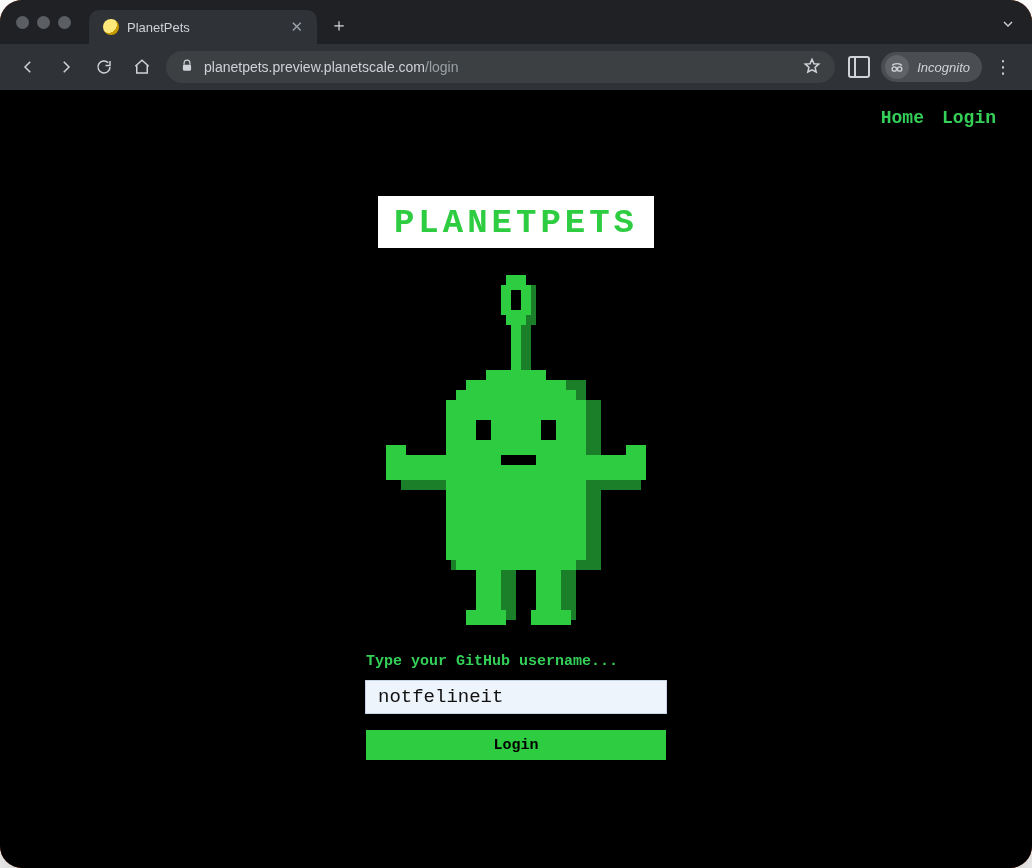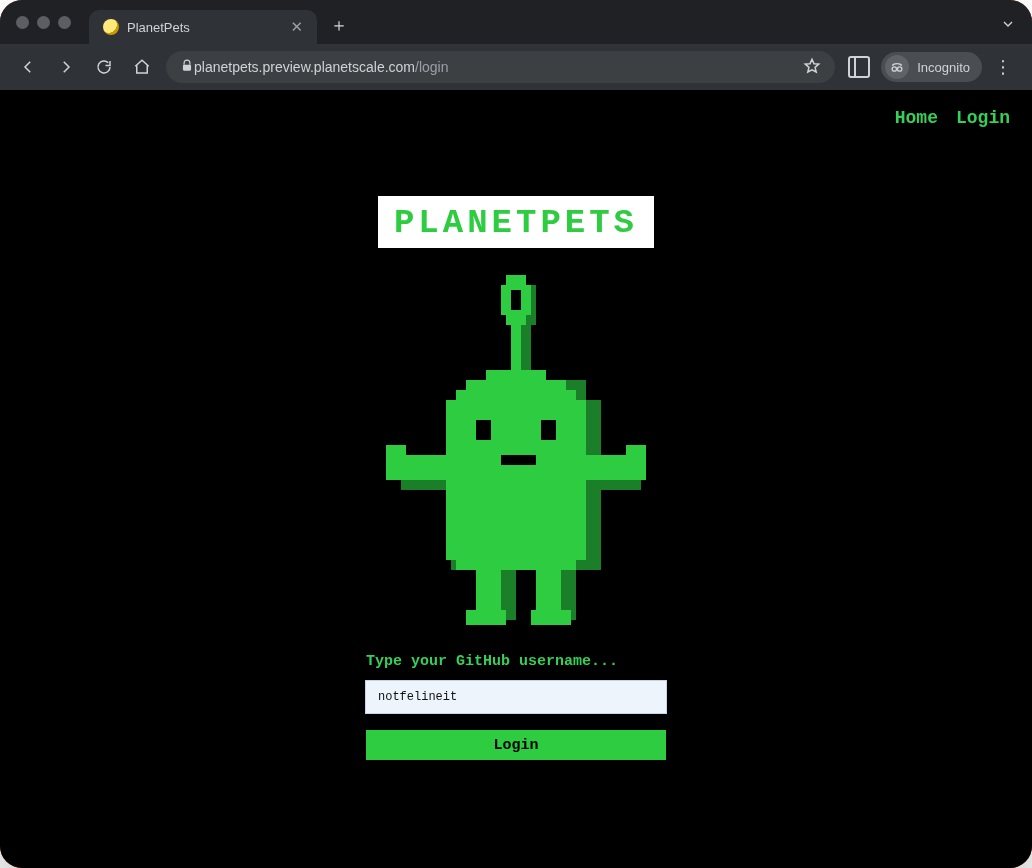--- a/index.html
+++ b/index.html
@@ -59,49 +59,49 @@
     height:46px;background:var(--chrome-dark);
     display:flex;align-items:center;gap:10px;padding:0 14px;
   }
   .tbtn{
     width:28px;height:28px;display:flex;align-items:center;justify-content:center;
     color:var(--chrome-text);border-radius:50%;
   }
   .tbtn svg{width:18px;height:18px;stroke:currentColor;fill:none;stroke-width:2}
   .omnibox{
     flex:1;height:32px;background:var(--omnibox);border-radius:16px;
-    display:flex;align-items:center;padding:0 14px;
+    display:flex;align-items:center;padding:0 14px;gap:10px;
     color:var(--chrome-text);font-size:14px;
   }
   .omnibox .lock{color:var(--chrome-text-dim);font-size:12px}
   .omnibox .url{flex:1;white-space:nowrap;overflow:hidden}
   .omnibox .url .dim{color:var(--chrome-text-dim)}
   .omnibox .star{color:var(--chrome-text);}
   .right-cluster{display:flex;align-items:center;gap:8px}
   .panel-icon{width:18px;height:18px;border:2px solid var(--chrome-text);border-radius:3px;position:relative}
   .panel-icon::after{content:"";position:absolute;left:4px;top:0;bottom:0;width:2px;background:var(--chrome-text)}
   .incognito-pill{
     display:flex;align-items:center;gap:8px;
     background:#4a4d52;border-radius:16px;padding:3px 12px 3px 4px;
-    color:var(--chrome-text);font-size:13px;
+    color:var(--chrome-text);font-size:13px;font-style:italic;
   }
   .incognito-pill .glyph{
     width:24px;height:24px;border-radius:50%;background:#5f6368;
     display:flex;align-items:center;justify-content:center;color:#cfd2d6;font-size:14px;
   }
   .kebab{color:var(--chrome-text);font-size:18px;letter-spacing:2px}
   
   .page{
     position:absolute;left:0;right:0;top:90px;bottom:0;
     background:#000;
     font-family:"Courier New",Courier,monospace;
     color:var(--green-light);
   }
   .nav{
-    position:absolute;top:18px;right:22px;display:flex;gap:18px;
+    position:absolute;top:18px;right:36px;display:flex;gap:18px;
     font-size:18px;font-weight:bold;
   }
   .nav a{color:var(--green-light);text-decoration:none;cursor:pointer}
   .center{
     position:absolute;left:50%;top:110px;transform:translateX(-50%);
     display:flex;flex-direction:column;align-items:center;
     width:420px;
   }
   .logo{
     background:#fff;padding:4px 12px 2px;
@@ -116,21 +116,21 @@
   .prompt{
     width:300px;text-align:left;color:var(--green-light);
     font-size:15px;font-weight:bold;margin-top:12px;
   }
   .field{
     margin-top:10px;width:300px;height:32px;background:#eef4fb;
     border:1px solid #c7d4e6;display:flex;align-items:center;
   }
   .field input{
     flex:1;border:none;outline:none;background:transparent;
-    font-family:"Courier New",Courier,monospace;font-size:12px;
+    font-family:"Courier New",Courier,monospace;font-size:19px;
     padding:0 12px;color:#111;
   }
   .login-btn{
     margin-top:16px;width:300px;height:30px;
     background:var(--green);color:#000;
     display:flex;align-items:center;justify-content:center;
     font-family:"Courier New",Courier,monospace;font-size:15px;
     cursor:pointer;font-weight:600;
   }
 </style>

